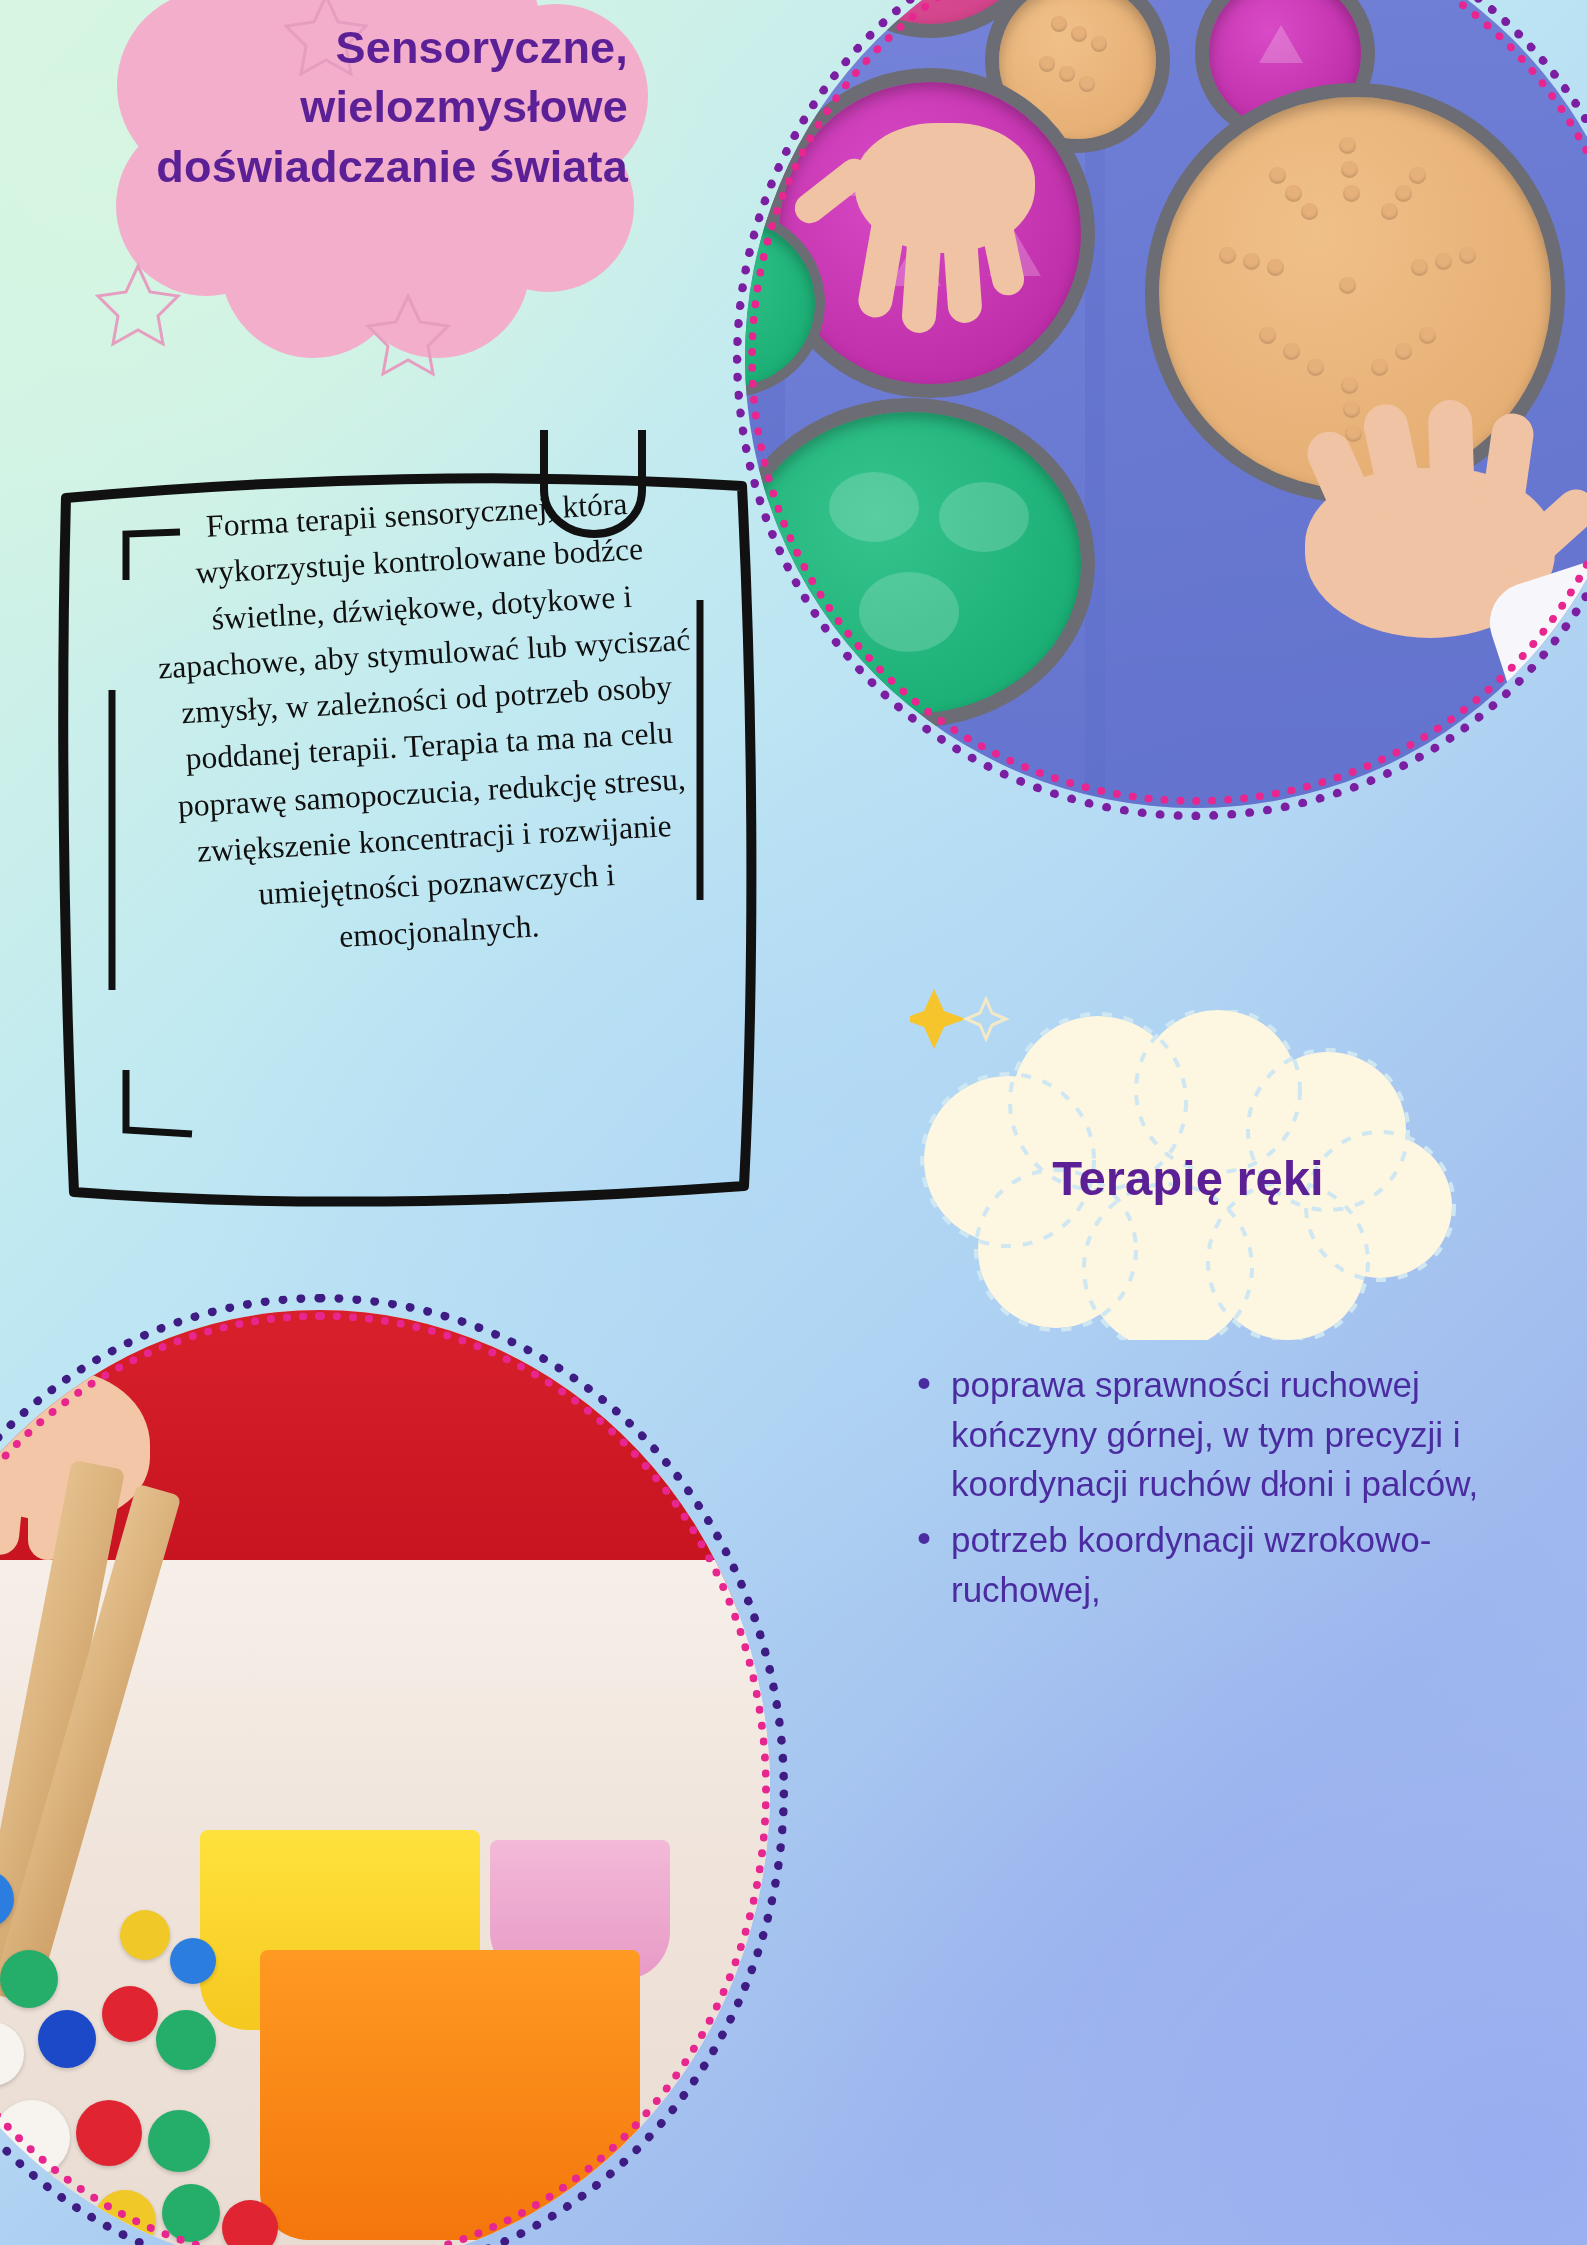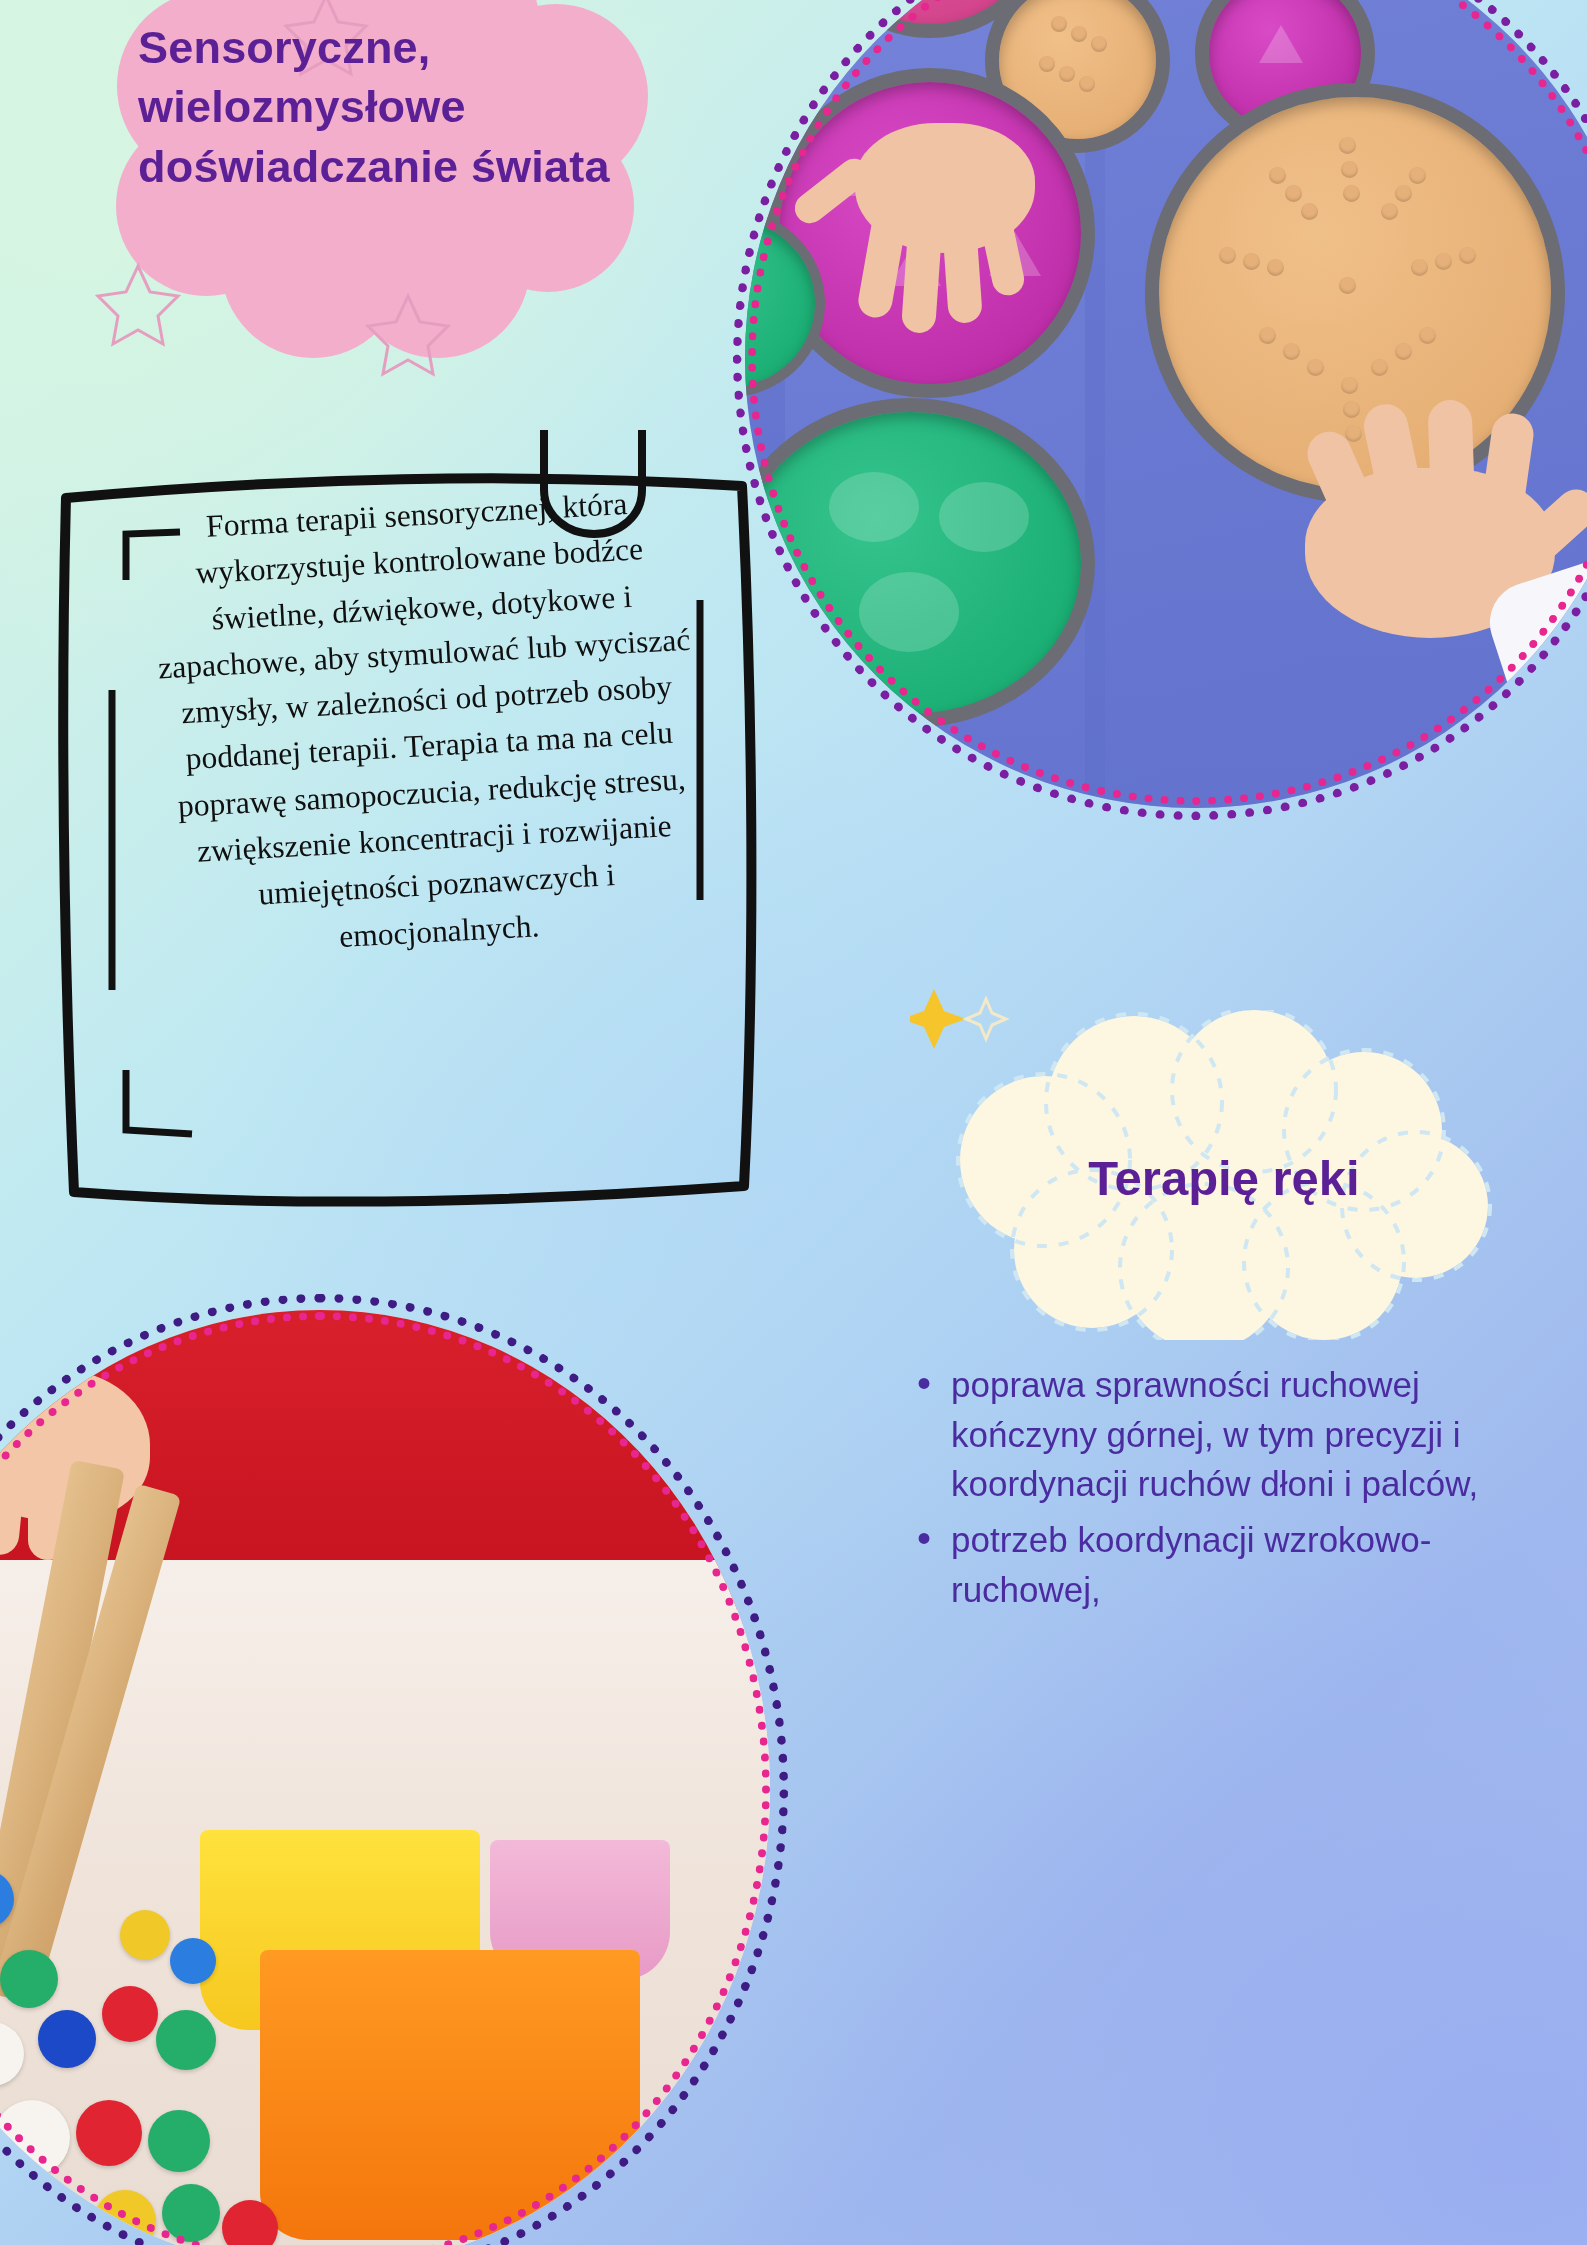--- a/index.html
+++ b/index.html
@@ -44,21 +44,21 @@
   }
   .blob-title .blob-shape {
     position: absolute;
     inset: 0;
   }
   .blob-title .title-text {
     position: absolute;
     left: 60px;
     top: 52px;
     width: 490px;
-    text-align: left;
+    text-align: right;
     color: #5b1f96;
     font-weight: bold;
     font-size: 45px;
     line-height: 1.32;
     letter-spacing: .2px;
   }
 
   
   .desc-box {
     position: absolute;
@@ -134,21 +134,21 @@
     left: -128px;
     top: 1312px;
     width: 898px;
     height: 956px;
     border: 8px dotted #e8268f;
   }
 
   
   .cloud-heading {
     position: absolute;
-    left: 924px;
+    left: 888px;
     top: 1010px;
     width: 600px;
     height: 330px;
   }
   .cloud-heading .cloud-shape { position: absolute; inset: 0; }
   .cloud-heading .cloud-text {
     position: absolute;
     left: 0; right: 0;
     top: 140px;
     text-align: center;

